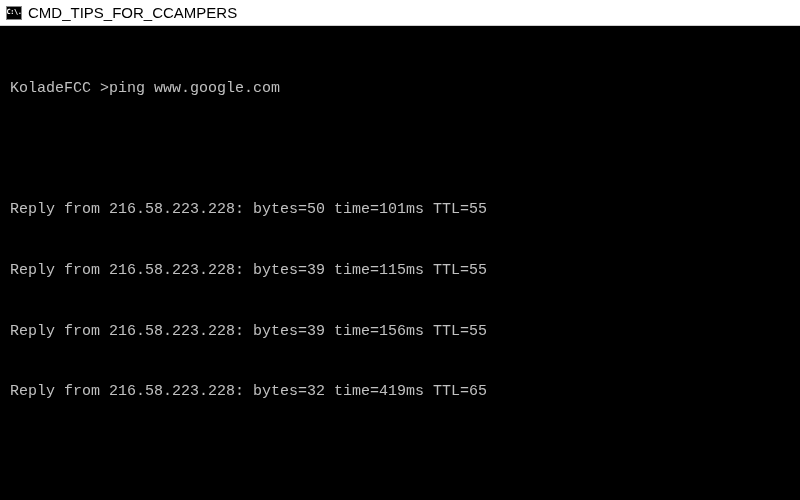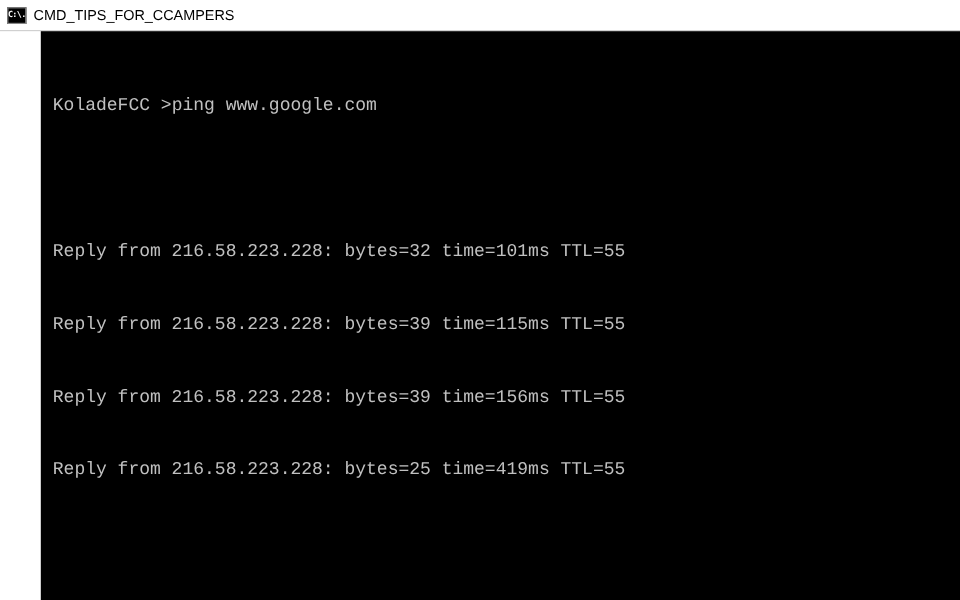--- a/index.html
+++ b/index.html
@@ -42,36 +42,35 @@
     }
     .titlebar-icon-text {
       color: #fff;
       font-size: 7px;
       font-weight: bold;
       line-height: 1;
       font-family: Consolas, monospace;
       letter-spacing: -0.5px;
     }
     .titlebar-title {
-      font-size: 12px;
+      font-size: 15px;
       color: #000;
       font-family: 'Segoe UI', Tahoma, sans-serif;
       text-align: right;
     }
     .terminal {
       flex: 1;
       background: #000;
       color: #c0c0c0;
       padding: 12px 10px;
       font-size: 15px;
       line-height: 1.35;
       white-space: pre;
       overflow: hidden;
       font-family: Consolas, 'Courier New', monospace;
-      margin-left: 34px;
     }
     .term-line {
       white-space: pre;
     }
     .blank-line {
       height: 1.35em;
     }
   </style>
 </head>
 <body>
@@ -79,24 +78,24 @@
 <div class="window">
   <div class="titlebar">
     <div class="titlebar-icon">
       <span class="titlebar-icon-text">C:\.</span>
     </div>
     <div class="titlebar-title">CMD_TIPS_FOR_CCAMPERS</div>
   </div>
   <div class="terminal">
     <div class="term-line"><span>KoladeFCC &gt;</span><span>ping www.google.com</span></div>
     <div class="blank-line"></div>
-    <div class="term-line">Reply from 216.58.223.228: bytes=32 time=101ms TTL=55</div>
+    <div class="term-line">Reply from 216.58.223.228: bytes=50 time=101ms TTL=55</div>
     <div class="term-line">Reply from 216.58.223.228: bytes=39 time=115ms TTL=55</div>
     <div class="term-line">Reply from 216.58.223.228: bytes=39 time=156ms TTL=55</div>
-    <div class="term-line">Reply from 216.58.223.228: bytes=25 time=419ms TTL=55</div>
+    <div class="term-line">Reply from 216.58.223.228: bytes=32 time=419ms TTL=65</div>
     
     
     
     
     
     
     
   </div>
 </div>
 

